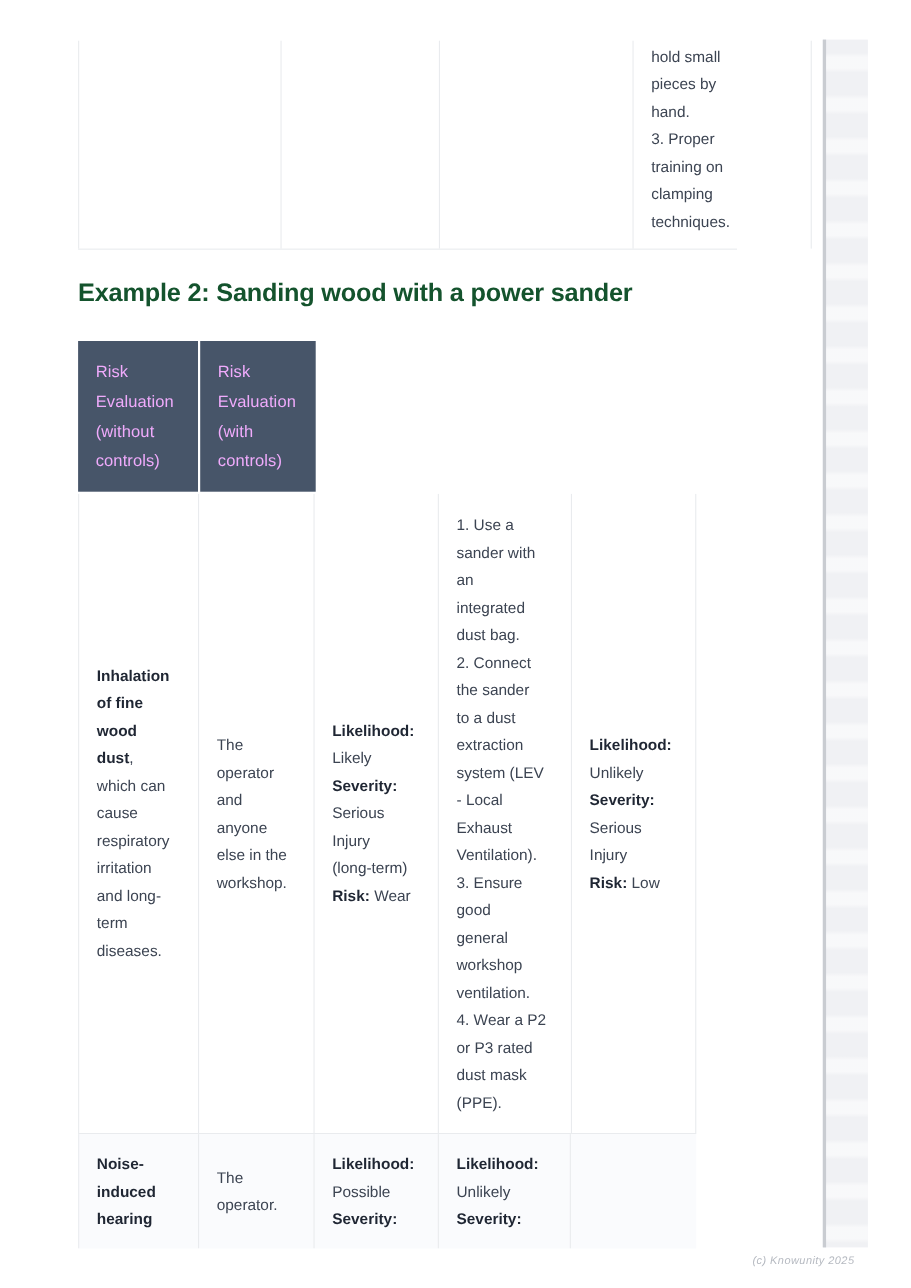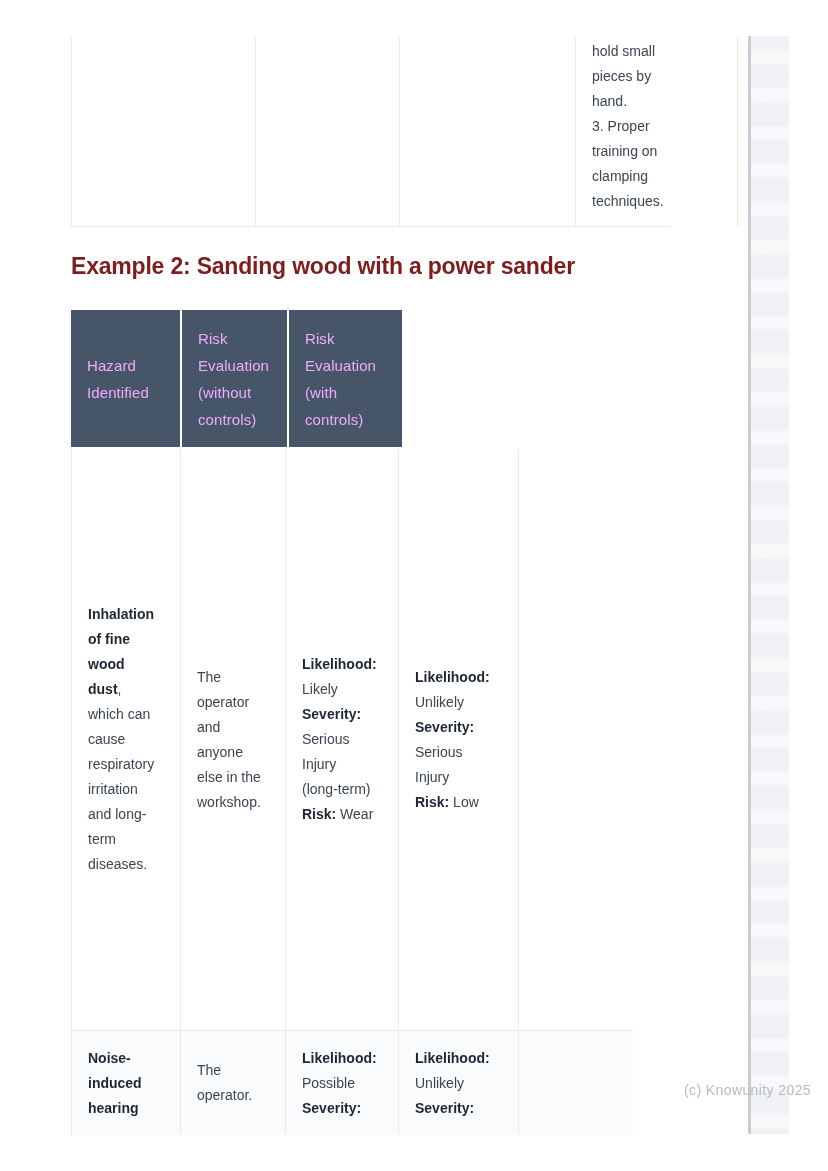--- a/index.html
+++ b/index.html
@@ -28,21 +28,21 @@
     font-size:14px;line-height:25px;
     white-space:pre-line;
     overflow:hidden;
   }
   .t1-cell:last-child{border-right:1px solid #e9ebee;}
 
   
   .heading{
     position:absolute;left:71px;top:251px;width:640px;
     font-size:23px;line-height:30px;font-weight:700;
-    color:#7f1d1d;letter-spacing:-0.2px;
+    color:#14532d;letter-spacing:-0.2px;
   }
 
   
   .t2{position:absolute;left:71px;top:310px;width:562px;}
   .t2-head{
     display:grid;grid-template-columns:109px 105px 113px 121px 114px;
     column-gap:2px;
     height:137px;
     margin-bottom:2px;
   }
@@ -90,26 +90,27 @@
       rgba(255,255,255,0) 12px,
       rgba(255,255,255,0.55) 16px,
       rgba(255,255,255,0.55) 26px,
       rgba(255,255,255,0) 30px,
       rgba(255,255,255,0) 38px
     );
   }
 
   
   .watermark{
-    position:absolute;left:684px;top:1083px;
-    font-size:14px;line-height:14px;
+    position:absolute;left:684px;top:1140px;
+    font-size:10px;line-height:14px;
     color:#b6bac1;
     letter-spacing:0.4px;
     z-index:5;
     white-space:nowrap;
+    font-style:italic;
   }
 </style>
 </head>
 <body>
 
 <div class="page">
 
   <div class="t1">
     <div class="t1-cell"></div>
     <div class="t1-cell"></div>
@@ -122,22 +123,20 @@
 clamping
 techniques.</div>
     <div class="t1-cell"></div>
   </div>
 
   <div class="heading">Example 2: Sanding wood with a power sander</div>
 
   <div class="t2">
 
     <div class="t2-head">
-      <div class="t2-hcell">Hazard
-Identified</div>
       <div class="t2-hcell">Risk
 Evaluation
 (without
 controls)</div>
       <div class="t2-hcell">Risk
 Evaluation
 (with
 controls)</div>
     </div>
 
@@ -166,20 +165,44 @@
       <div class="t2-cell">
         <span class="cell-text"><span class="b">Likelihood:</span><span>
 Likely
 </span><span class="b">Severity:</span><span>
 Serious
 Injury
 (long-term)
 </span><span class="b">Risk:</span><span> Wear</span></span>
       </div>
       <div class="t2-cell">
+        <span class="cell-text">1. Use a
+sander with
+an
+integrated
+dust bag.
+2. Connect
+the sander
+to a dust
+extraction
+system (LEV
+- Local
+Exhaust
+Ventilation).
+3. Ensure
+good
+general
+workshop
+ventilation.
+4. Wear a P2
+or P3 rated
+dust mask
+(PPE).</span>
+      </div>
+      <div class="t2-cell">
         <span class="cell-text"><span class="b">Likelihood:</span><span>
 Unlikely
 </span><span class="b">Severity:</span><span>
 Serious
 Injury
 </span><span class="b">Risk:</span><span> Low</span></span>
       </div>
     </div>
 
     <div class="t2-row r2">

